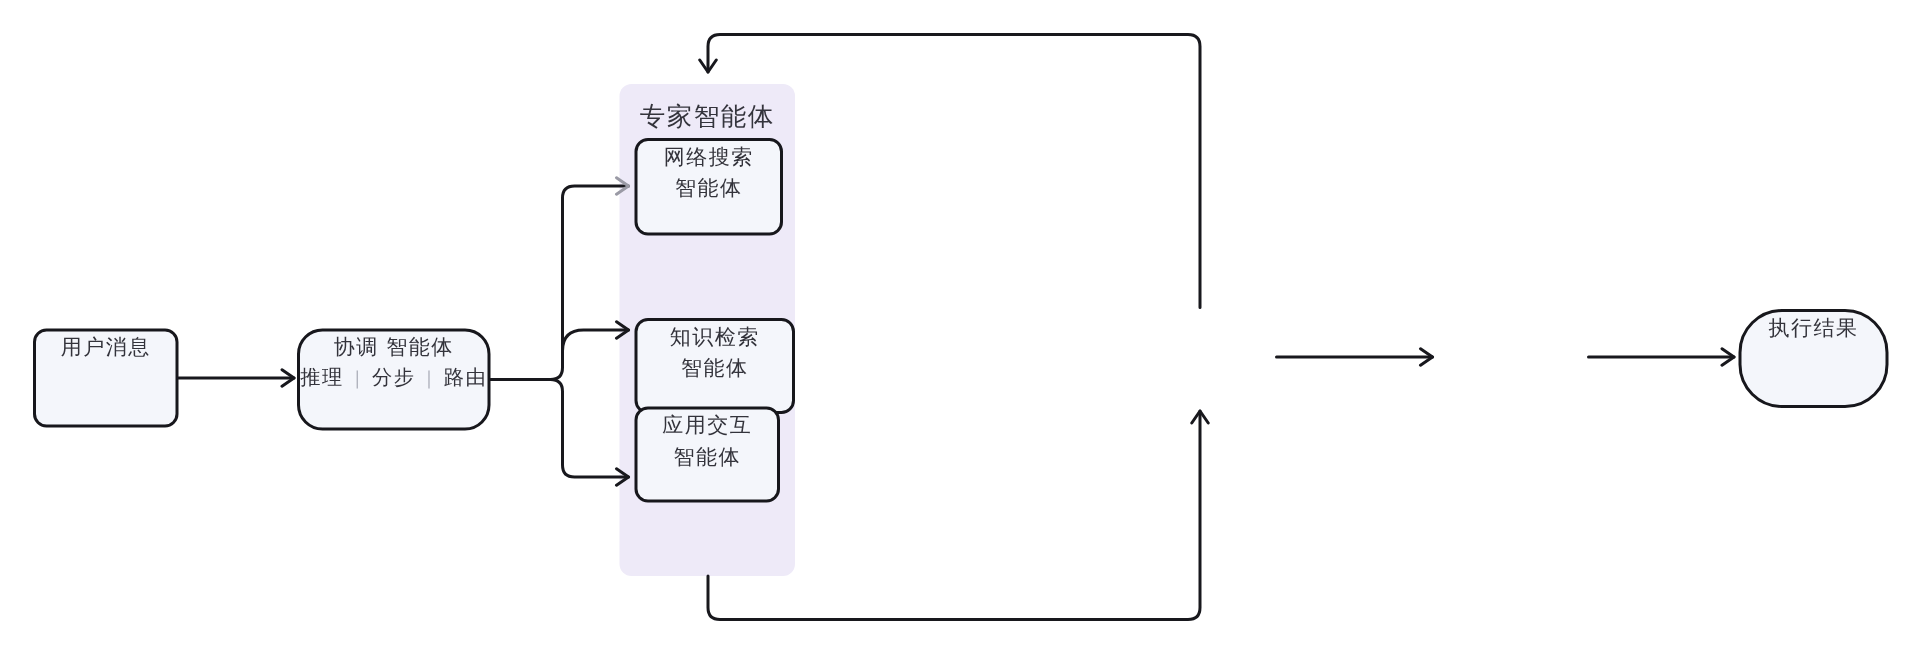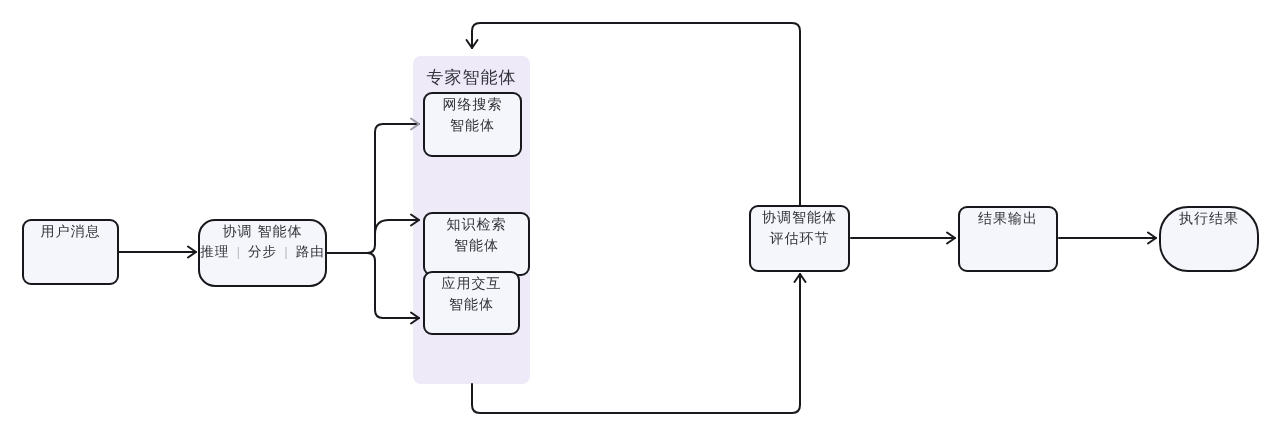--- a/index.html
+++ b/index.html
@@ -107,28 +107,21 @@
   <div class="node n-know">
     <span>知识检索</span>
     <span>智能体</span>
   </div>
 
   <div class="node n-app">
     <span>应用交互</span>
     <span>智能体</span>
   </div>
 
-  <div class="node n-eval">
-    <span>协调智能体</span>
-    <span>评估环节</span>
-  </div>
 
-  <div class="node n-result">
-    <span>结果输出</span>
-  </div>
 
   <div class="node n-exec">
     <span>执行结果</span>
   </div>
 
   <svg class="edge-layer" viewBox="0 0 1280 441" xmlns="http://www.w3.org/2000/svg">
     <defs>
       <marker id="ah-black" viewBox="0 0 14 14" refX="11" refY="7" markerWidth="14" markerHeight="14" markerUnits="userSpaceOnUse" orient="auto">
         <path d="M3,1.5 L11,7 L3,12.5" fill="none" stroke="#18181d" stroke-width="2" stroke-linecap="round" stroke-linejoin="round"></path>
       </marker>

